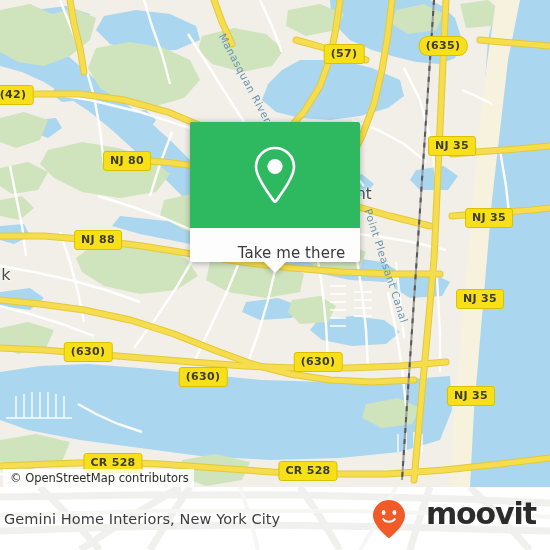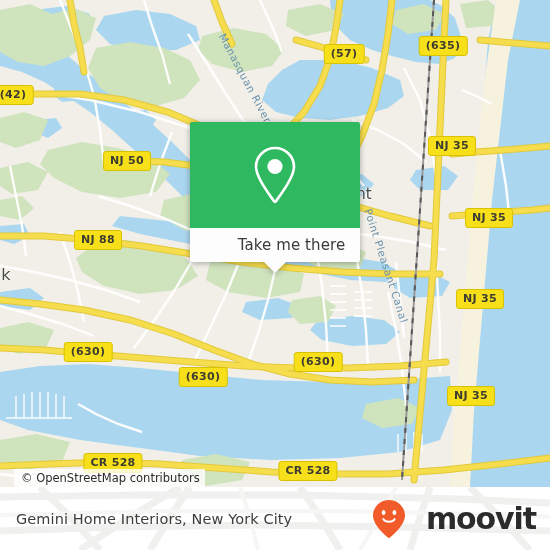--- a/index.html
+++ b/index.html
@@ -65,21 +65,21 @@
     font-family: "DejaVu Sans", sans-serif;
     font-size: 10.5px;
     letter-spacing: .6px;
     white-space: nowrap;
     transform-origin: 0 50%;
   }
 
   
   #attribution {
     position: absolute;
-    left: 14px;
+    left: 3px;
     bottom: 0;
     height: 18px;
     line-height: 18px;
     padding: 0 5px 0 7px;
     background: rgba(255,255,255,.78);
     color: #2b2b2b;
     font-family: "DejaVu Sans", sans-serif;
     font-size: 11.5px;
     white-space: nowrap;
   }
@@ -99,21 +99,21 @@
     display: flex;
     align-items: center;
     justify-content: center;
   }
   #callout-body {
     position: relative;
     height: 34px;
     background: #fdfdfd;
     border-radius: 0 0 2px 2px;
     display: flex;
-    align-items: center;
+    align-items: flex-end;
     justify-content: center;
     padding-left: 33px;
   }
   #callout-label {
     color: #3a3a3a;
     font-family: "DejaVu Sans", sans-serif;
     font-size: 15px;
     letter-spacing: .1px;
   }
   #callout-tail {
@@ -138,33 +138,33 @@
     overflow: hidden;
   }
   #footer-bg { position: absolute; left: 0; top: 0; }
   #footer-row {
     position: absolute;
     left: 0; top: 0;
     width: 550px; height: 63px;
     display: flex;
     align-items: center;
     justify-content: space-between;
-    padding: 0 14px 0 16px;
+    padding: 0 14px 0 4px;
     box-sizing: border-box;
   }
   #footer-title {
     color: #3d3d3d;
     font-family: "DejaVu Sans", sans-serif;
     font-size: 14.5px;
     letter-spacing: .1px;
     white-space: nowrap;
   }
   #brand {
     display: flex;
-    align-items: center;
+    align-items: flex-start;
     gap: 20px;
   }
   #brand-word {
     color: #2b2b2b;
     font-family: "DejaVu Sans", sans-serif;
     font-size: 30px;
     font-weight: bold;
     letter-spacing: -1.1px;
     line-height: 1;
   }
@@ -352,22 +352,22 @@
     </svg>
 
     <div class="water-label" style="left:222px; top:28px; transform:rotate(62deg);">Manasquan River</div>
     <div class="water-label" style="left:368px; top:203px; transform:rotate(72deg);">Point Pleasant Canal</div>
 
     <div class="place-label" style="left:6px; top:274px; font-size:16px;">k</div>
     <div class="place-label" style="left:364px; top:181px; font-size:15px;margin-top:13px;">nt</div>
 
     <div class="shield" style="left:13px; top:95px;">(42)</div>
     <div class="shield" style="left:344px; top:54px;">(57)</div>
-    <div class="shield" style="left:443px; top:46px;">(635)</div>
-    <div class="shield" style="left:127px; top:161px;">NJ 50</div>
+    <div class="shield" style="left:443px; top:46px;border-radius:9px;">(635)</div>
+    <div class="shield" style="left:127px; top:161px;">NJ 80</div>
     <div class="shield" style="left:452px; top:146px;">NJ 35</div>
     <div class="shield" style="left:98px; top:240px;">NJ 88</div>
     <div class="shield" style="left:489px; top:218px;">NJ 35</div>
     <div class="shield" style="left:480px; top:299px;">NJ 35</div>
     <div class="shield" style="left:88px; top:352px;">(630)</div>
     <div class="shield" style="left:318px; top:362px;">(630)</div>
     <div class="shield" style="left:203px; top:377px;">(630)</div>
     <div class="shield" style="left:471px; top:396px;">NJ 35</div>
     <div class="shield" style="left:113px; top:463px;">CR 528</div>
     <div class="shield" style="left:308px; top:471px;">CR 528</div>

